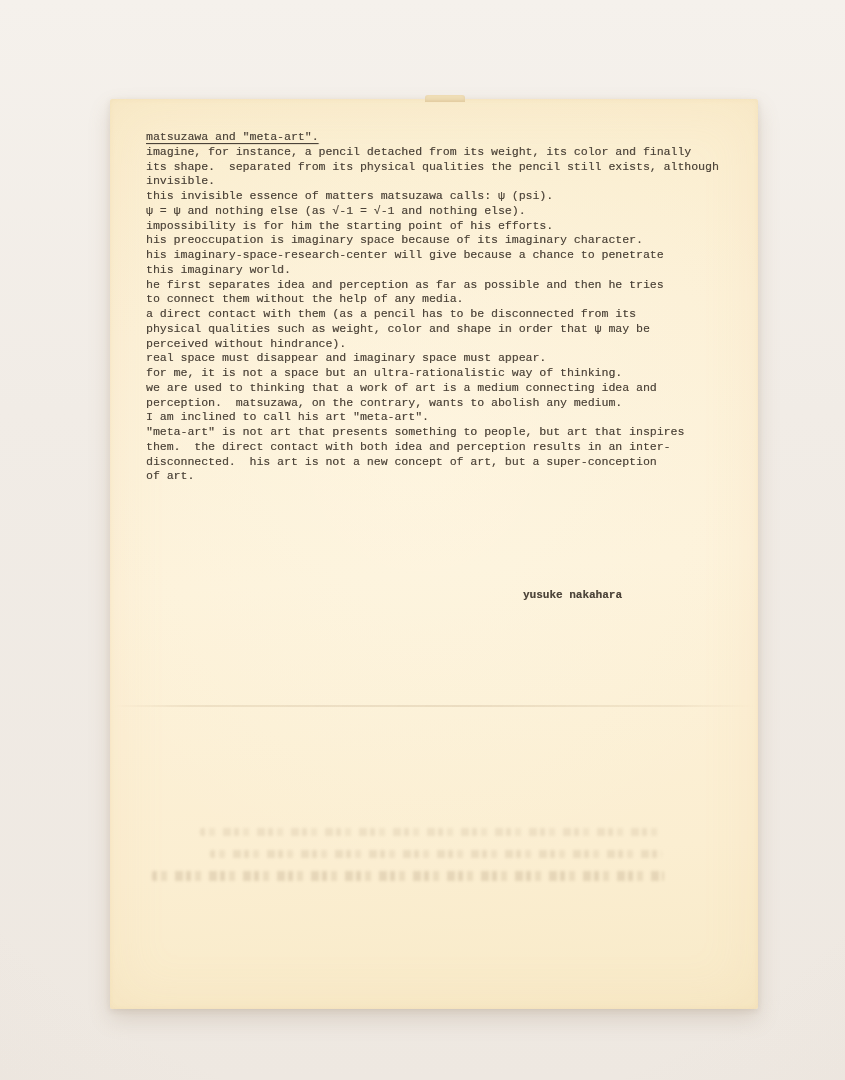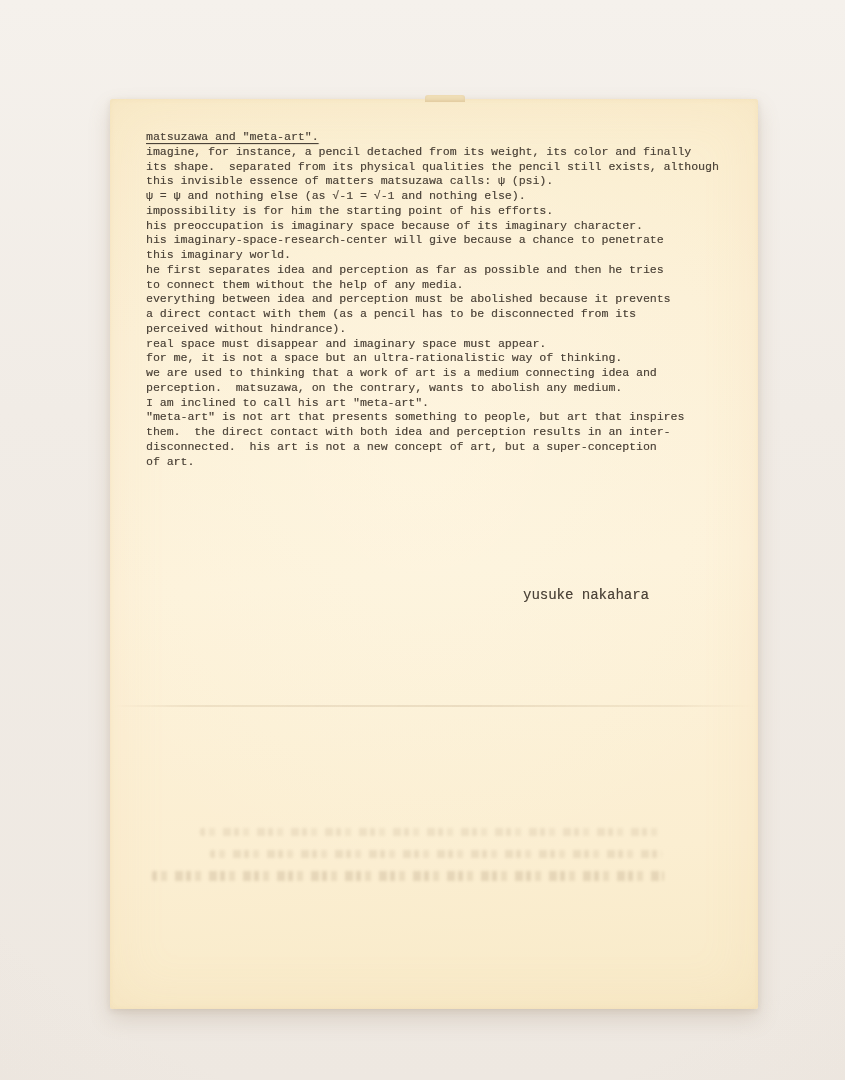--- a/index.html
+++ b/index.html
@@ -51,25 +51,26 @@
   .doc-text .line{ white-space:pre; }
   .doc-title{
     white-space:pre;
     text-decoration:underline;
     text-underline-offset:2.5px;
     text-decoration-thickness:1px;
   }
   .signature{
     position:absolute;
     left:413px; top:489px;
-    font-size:14px;
+    font-size:11px;
     line-height:14.75px;
     color:var(--color-ink);
     text-shadow:0.3px 0.3px 0.4px rgba(80,66,50,0.45);
     white-space:pre;
+    font-weight:bold;
   }
   .crease{
     position:absolute;
     left:4px; right:4px; top:606px;
     height:2px;
     background:linear-gradient(90deg, rgba(170,140,100,0) 0%, rgba(170,140,100,0.16) 12%, rgba(170,140,100,0.20) 55%, rgba(170,140,100,0.12) 88%, rgba(170,140,100,0) 100%);
     filter:blur(0.7px);
   }
   .bleed{
     position:absolute;
@@ -92,30 +93,31 @@
 <body>
 
 <div class="paper">
   <div class="paper-tab"></div>
 
   <div class="doc-text">
     <div class="doc-title">matsuzawa and "meta-art".</div>
 
   <div class="line">imagine, for instance, a pencil detached from its weight, its color and finally</div>
       <div class="line">its shape.  separated from its physical qualities the pencil still exists, although</div>
+      <div class="line">invisible.</div>
       <div class="line">this invisible essence of matters matsuzawa calls: ψ (psi).</div>
       <div class="line">ψ = ψ and nothing else (as √-1 = √-1 and nothing else).</div>
       <div class="line">impossibility is for him the starting point of his efforts.</div>
       <div class="line">his preoccupation is imaginary space because of its imaginary character.</div>
       <div class="line">his imaginary-space-research-center will give because a chance to penetrate</div>
       <div class="line">this imaginary world.</div>
       <div class="line">he first separates idea and perception as far as possible and then he tries</div>
       <div class="line">to connect them without the help of any media.</div>
-      <div class="line">everything between idea and perception must be abolished because it prevents</div>
       <div class="line">a direct contact with them (as a pencil has to be disconnected from its</div>
+      <div class="line">physical qualities such as weight, color and shape in order that ψ may be</div>
       <div class="line">perceived without hindrance).</div>
       <div class="line">real space must disappear and imaginary space must appear.</div>
       <div class="line">for me, it is not a space but an ultra-rationalistic way of thinking.</div>
       <div class="line">we are used to thinking that a work of art is a medium connecting idea and</div>
       <div class="line">perception.  matsuzawa, on the contrary, wants to abolish any medium.</div>
       <div class="line">I am inclined to call his art "meta-art".</div>
       <div class="line">"meta-art" is not art that presents something to people, but art that inspires</div>
       <div class="line">them.  the direct contact with both idea and perception results in an inter-</div>
       <div class="line">disconnected.  his art is not a new concept of art, but a super-conception</div>
       <div class="line">of art.</div>

